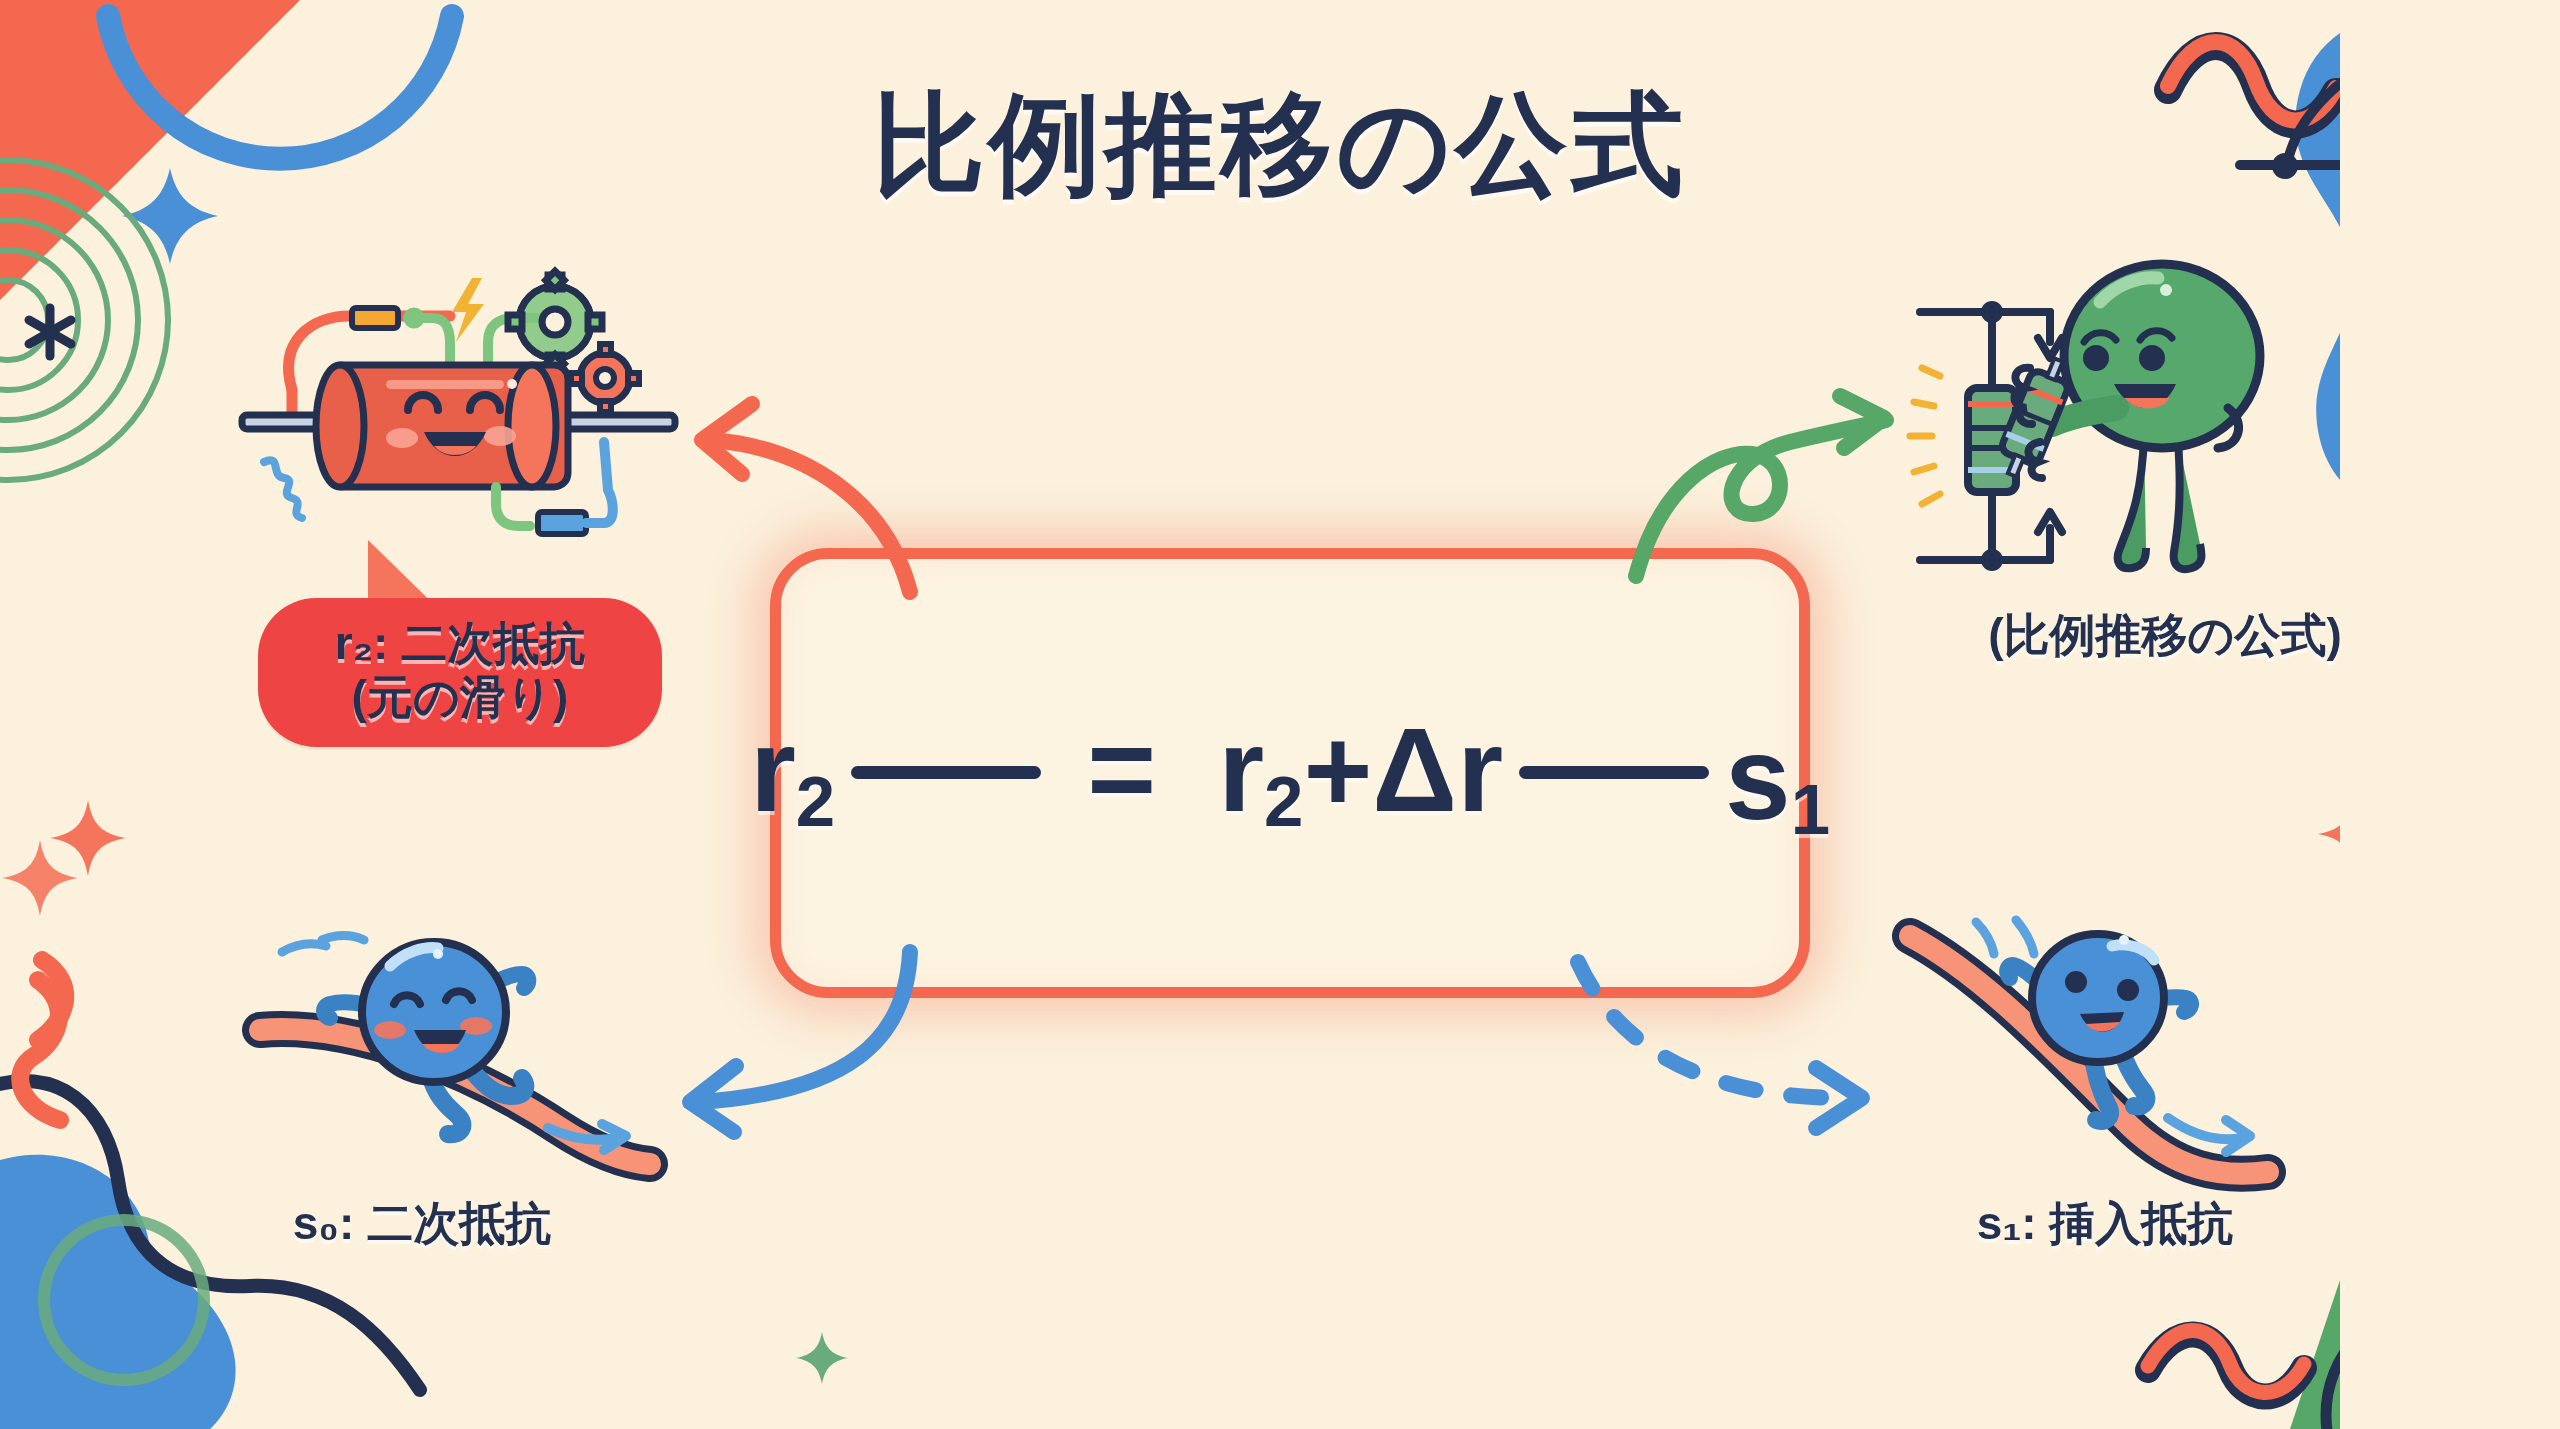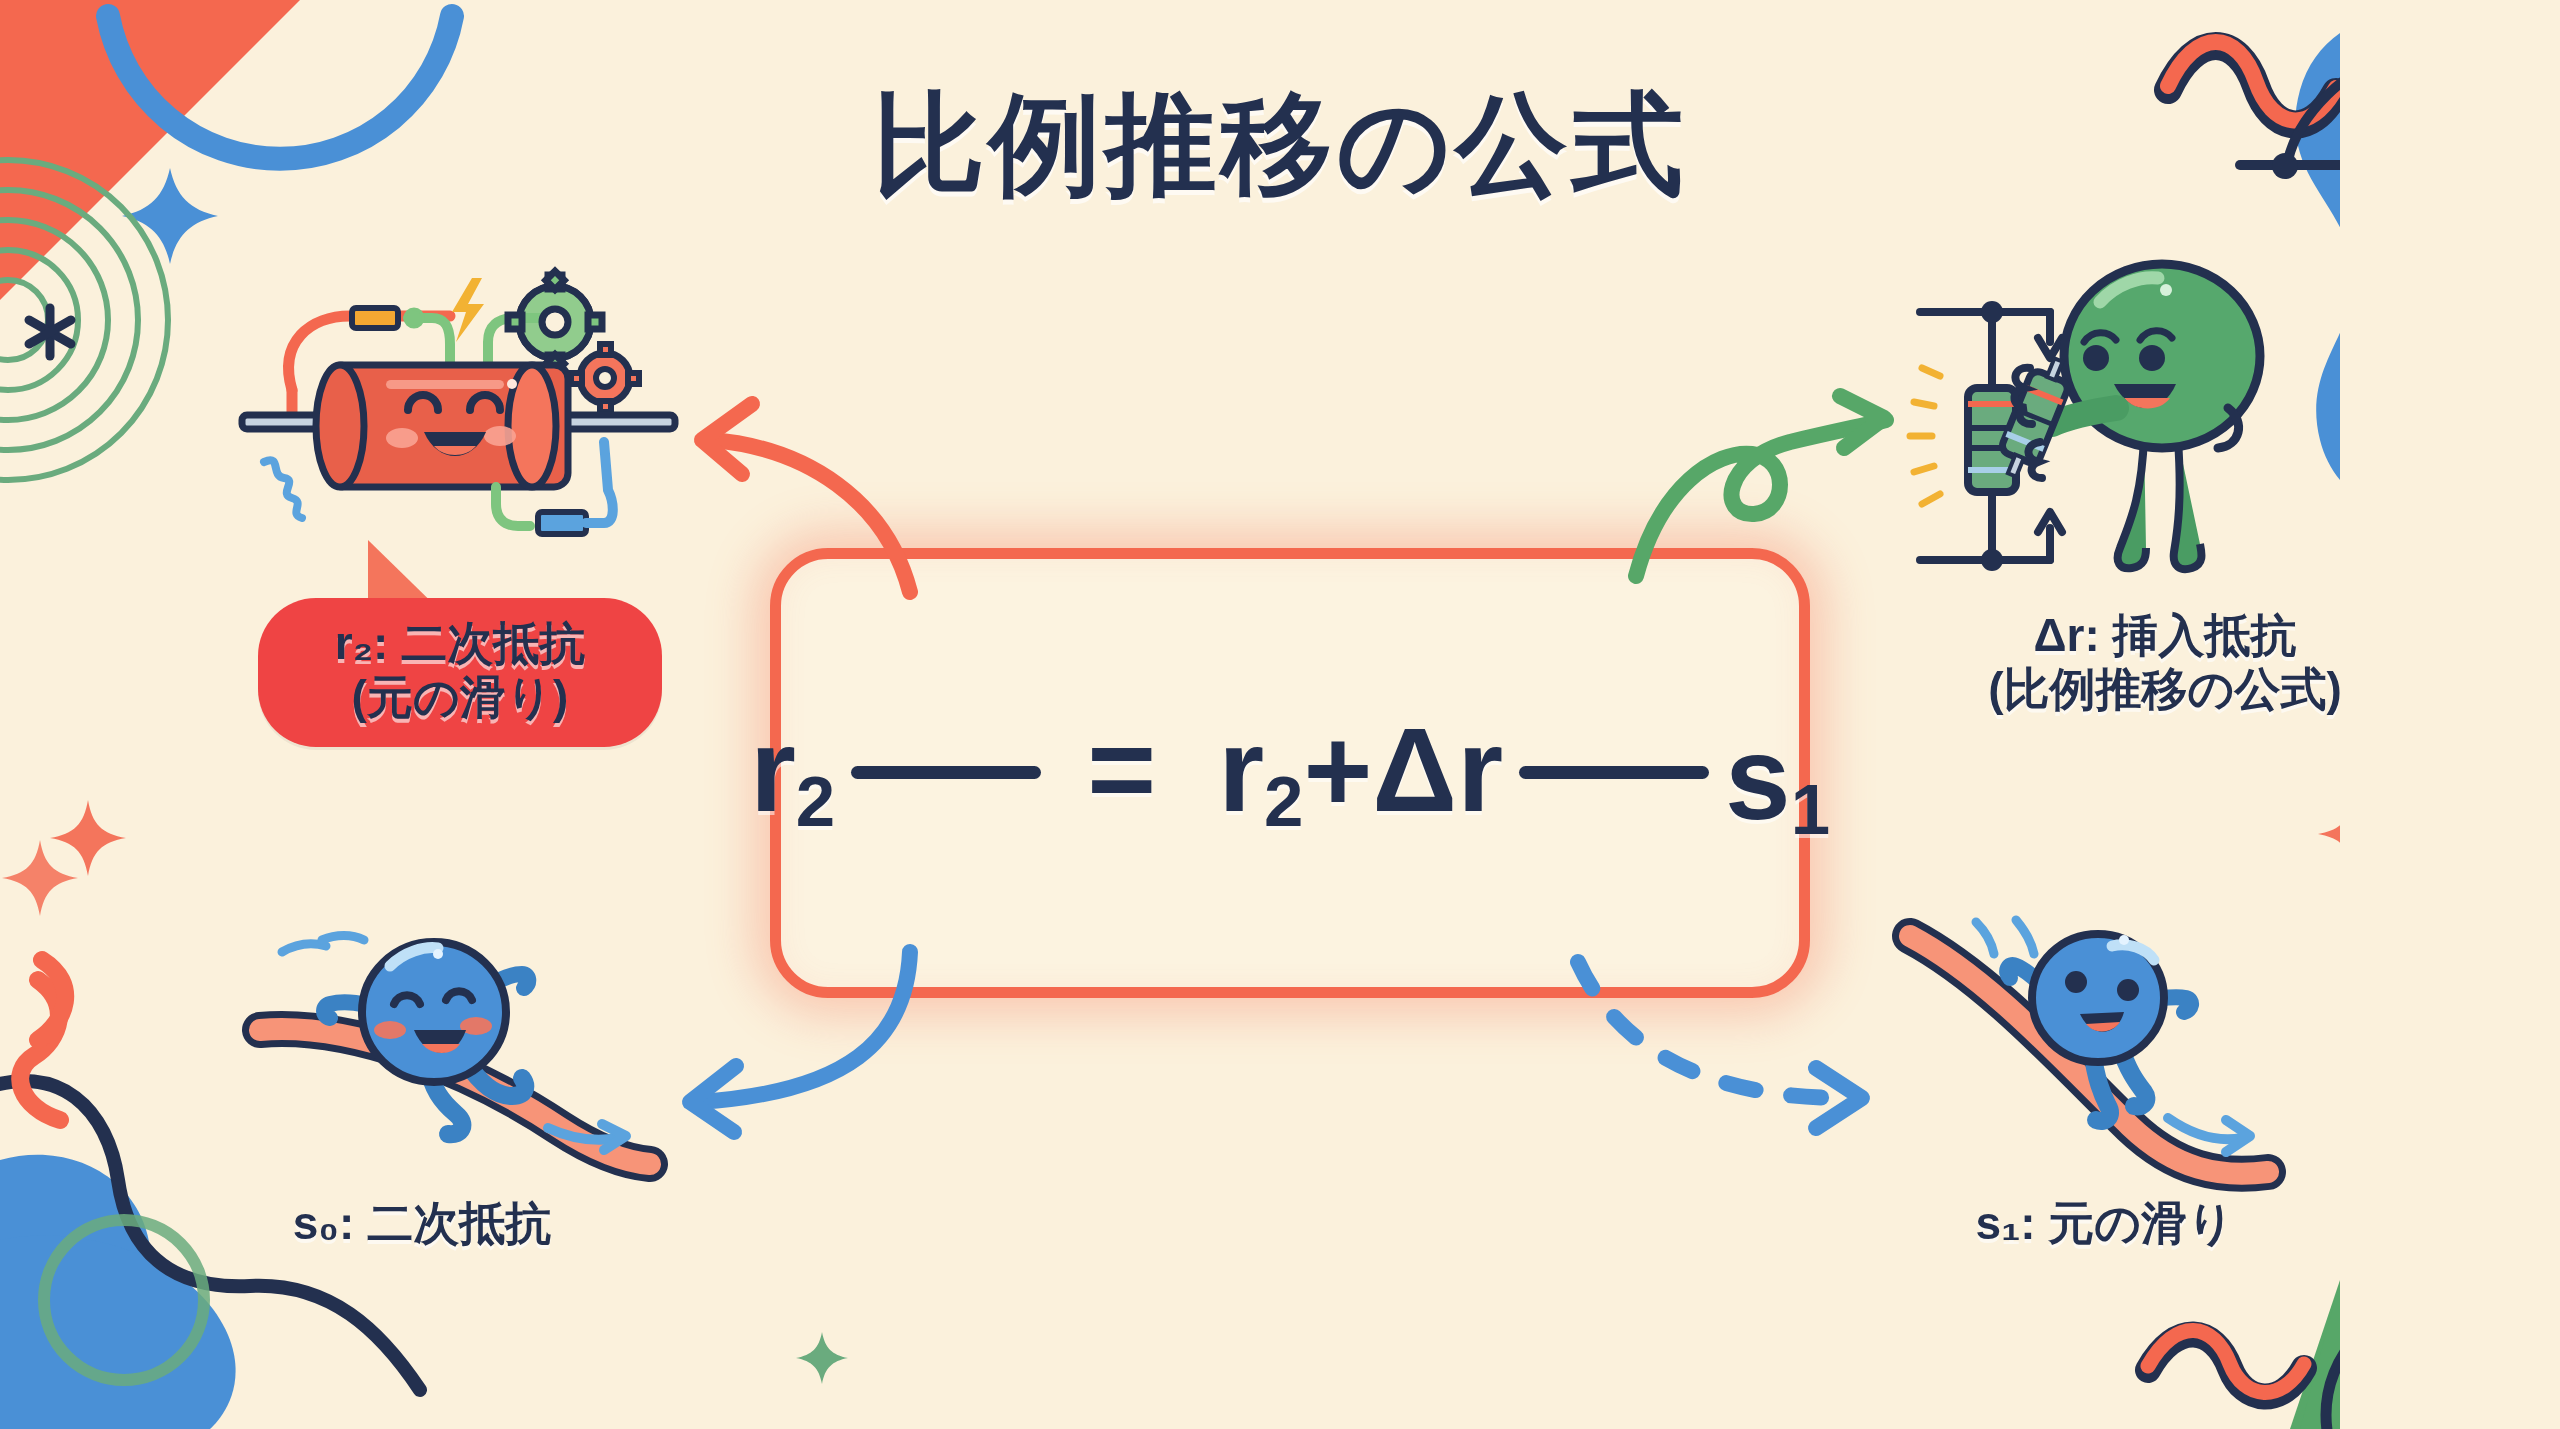--- a/index.html
+++ b/index.html
@@ -400,25 +400,24 @@
     </div>
   </div>
 
   <div id="label-r2-tail"></div>
   <div id="label-r2" class="lbl">
     <div>r₂: 二次抵抗</div>
     <div>(元の滑り)</div>
   </div>
 
   <div id="label-dr" class="lbl">
-    <div>Δr: 挿入抵抗</div>
     <div>(比例推移の公式)</div>
   </div>
 
   <div id="label-s0" class="lbl">
     <div>s₀: 二次抵抗</div>
   </div>
 
   <div id="label-s1" class="lbl">
-    <div>s₁: 元の滑り</div>
+    <div>s₁: 挿入抵抗</div>
   </div>
 
 </div>
 
 </body></html>

